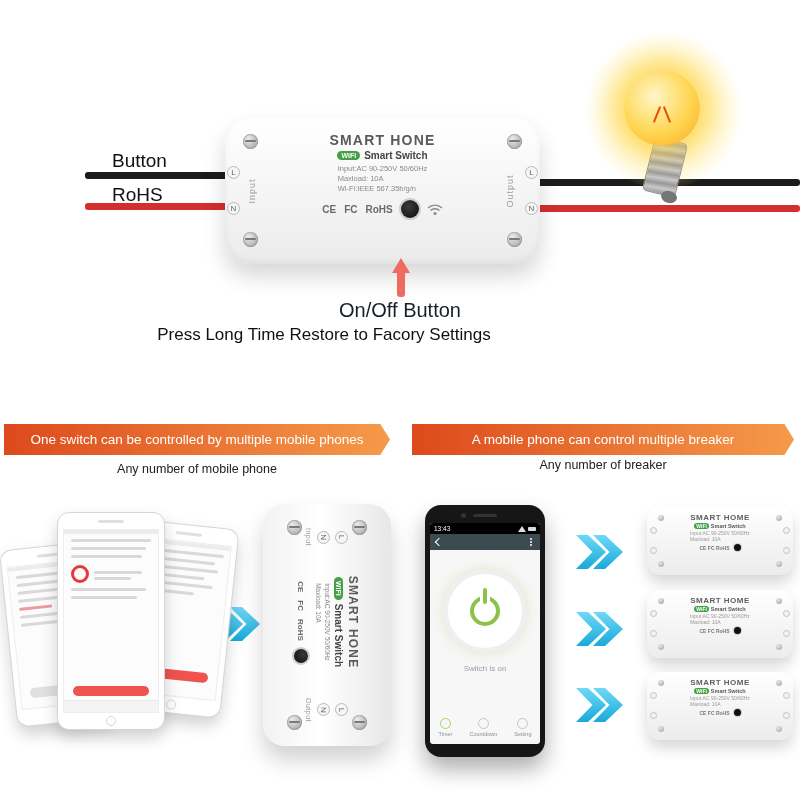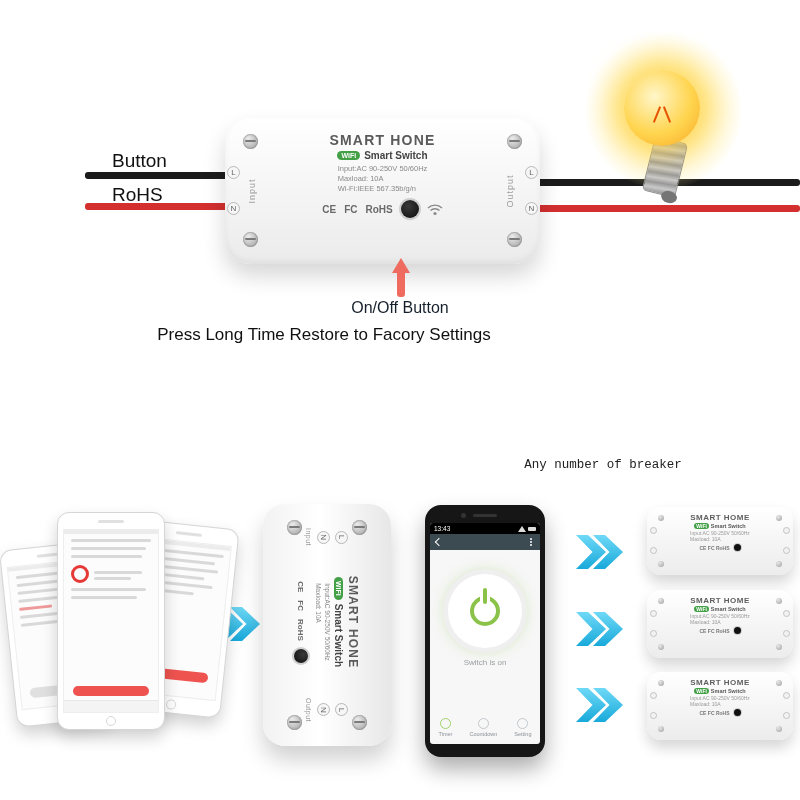--- a/index.html
+++ b/index.html
@@ -50,32 +50,32 @@
   .cert-row { display:flex; align-items:center; gap:8px; margin-top:6px; }
   .cert { font-size:10px; font-weight:bold; color:#6a6a6a; }
   .onoff-btn { width:18px; height:18px; border-radius:50%;
     background:radial-gradient(circle at 40% 35%, #3a3a3a, #0c0c0c); box-shadow:0 0 0 2px #cfcfcf, 0 1px 2px rgba(0,0,0,.4); }
   .wifi-svg { width:16px; height:13px; }
 
   
   #callout-arrow { position:absolute; left:392px; top:258px; width:18px; height:40px; }
   #callout-arrow .head { width:0; height:0; border-left:9px solid transparent; border-right:9px solid transparent; border-bottom:15px solid #ef6a5f; }
   #callout-arrow .stem { width:8px; height:24px; background:#ef6a5f; margin:0 auto; border-radius:0 0 3px 3px; }
-  #onoff-label { position:absolute; left:0; top:299px; width:800px; text-align:center; font-size:16px; color:#16202c; }
+  #onoff-label { position:absolute; left:0; top:299px; width:800px; text-align:center; font-size:20px; color:#16202c; }
   #press-label { position:absolute; left:0; top:325px; width:648px; text-align:center; font-size:17px; color:#101010; }
 
   
   .banner { position:absolute; top:424px; height:31px; display:flex; align-items:center; justify-content:center;
     color:#fff; font-size:13.5px; background:linear-gradient(90deg,#dd4a1c,#f59a4a);
     clip-path:polygon(0 0, 97.5% 0, 100% 50%, 97.5% 100%, 0 100%); }
   #banner-left  { left:4px;  width:386px; }
   #banner-right { left:412px; width:382px; }
   .subtitle { position:absolute; text-align:center; font-size:12.5px; color:#222; }
   #subtitle-left  { left:4px;  top:462px; width:386px; }
-  #subtitle-right { left:412px; top:458px; width:382px;font-family:Liberation Mono, monospace; }
+  #subtitle-right { left:412px; top:458px; width:382px; }
 
   
   .phone { position:absolute; background:#fff; border:1px solid #d5d5d5; border-radius:12px; box-shadow:0 8px 16px rgba(0,0,0,.18); }
   .phone .ear  { position:absolute; top:7px; left:50%; width:26px; height:3px; margin-left:-13px; background:#e0e0e0; border-radius:2px; }
   .phone .home { position:absolute; bottom:3px; left:50%; width:10px; height:10px; margin-left:-5px; border:1px solid #d8d8d8; border-radius:50%; }
   .phone .screen { position:absolute; left:5px; right:5px; top:16px; bottom:16px; background:#fcfcfc; border:1px solid #eee; overflow:hidden; }
   #phone-a { left:8px;   top:545px; width:100px; height:178px; transform:rotate(-6deg); z-index:1; }
   #phone-b { left:57px;  top:512px; width:108px; height:218px; z-index:3; }
   #phone-c { left:130px; top:524px; width:100px; height:190px; transform:rotate(6deg); z-index:2; }
   .sbar { height:4px; background:#ececec; }
@@ -125,21 +125,21 @@
   .sb-batt { width:8px; height:4px; background:#dcdcdc; border-radius:1px; }
   #appbar { height:16px; background:#3c4a52; display:flex; align-items:center; justify-content:space-between; padding:0 6px; }
   .back-ic { width:6px; height:6px; border-left:1.5px solid #fff; border-bottom:1.5px solid #fff; transform:rotate(45deg); }
   .dots-ic { width:2px; height:2px; background:#fff; border-radius:50%; box-shadow:0 3px 0 #fff, 0 -3px 0 #fff; margin-right:2px; }
   #power-wrap { margin-top:24px; display:flex; flex-direction:column; align-items:center; }
   #power-circle { position:relative; width:74px; height:74px; border-radius:50%; background:#fff;
     box-shadow:0 0 0 5px #efefef, 0 0 16px rgba(139,195,74,.55); }
   .pwr-ring { position:absolute; left:50%; top:50%; width:30px; height:30px; margin:-15px 0 0 -15px; border:4px solid #8bc34a; border-radius:50%; }
   .pwr-gap  { position:absolute; left:50%; top:20px; width:10px; height:8px; margin-left:-5px; background:#fff; }
   .pwr-line { position:absolute; left:50%; top:14px; width:4px; height:16px; margin-left:-2px; background:#8bc34a; border-radius:2px; }
-  #switch-status { margin-top:10px; font-size:8px; color:#9aa0a6; }
+  #switch-status { margin-top:16px; font-size:8px; color:#9aa0a6; }
   #app-menu { position:absolute; left:0; right:0; bottom:7px; display:flex; justify-content:space-around; }
   .menu-item { display:flex; flex-direction:column; align-items:center; gap:2px; }
   .menu-ic { width:11px; height:11px; border:1.5px solid #9fd468; border-radius:50%; }
   .menu-ic.gray { border-color:#c3c8cc; }
   .menu-label { font-size:5.5px; color:#8a9097; }
 
   
   .mini-switch { position:absolute; left:647px; width:146px; height:68px; border-radius:14px;
     background:linear-gradient(180deg,#ffffff,#ececec); box-shadow:0 8px 14px rgba(0,0,0,.16); }
   #mini-1{top:507px;} #mini-2{top:590px;} #mini-3{top:672px;}
@@ -210,20 +210,23 @@
     </div>
   </div>
 
   <div id="callout-arrow">
     <div class="head"></div>
     <div class="stem"></div>
   </div>
   <div id="onoff-label">On/Off Button</div>
   <div id="press-label">Press Long Time Restore to Facory Settings</div>
 
+  <div class="banner" id="banner-left">One switch can be controlled by multiple mobile phones</div>
+  <div class="banner" id="banner-right">A mobile phone can control multiple breaker</div>
+  <div class="subtitle" id="subtitle-left">Any number of mobile phone</div>
   <div class="subtitle" id="subtitle-right">Any number of breaker</div>
 
   <div class="phone" id="phone-a">
     <div class="ear"></div>
     <div class="screen">
       <div class="sbar"></div>
       <div class="line w85"></div>
       <div class="line w70"></div>
       <div class="line w80"></div>
       <div class="line w60"></div>

